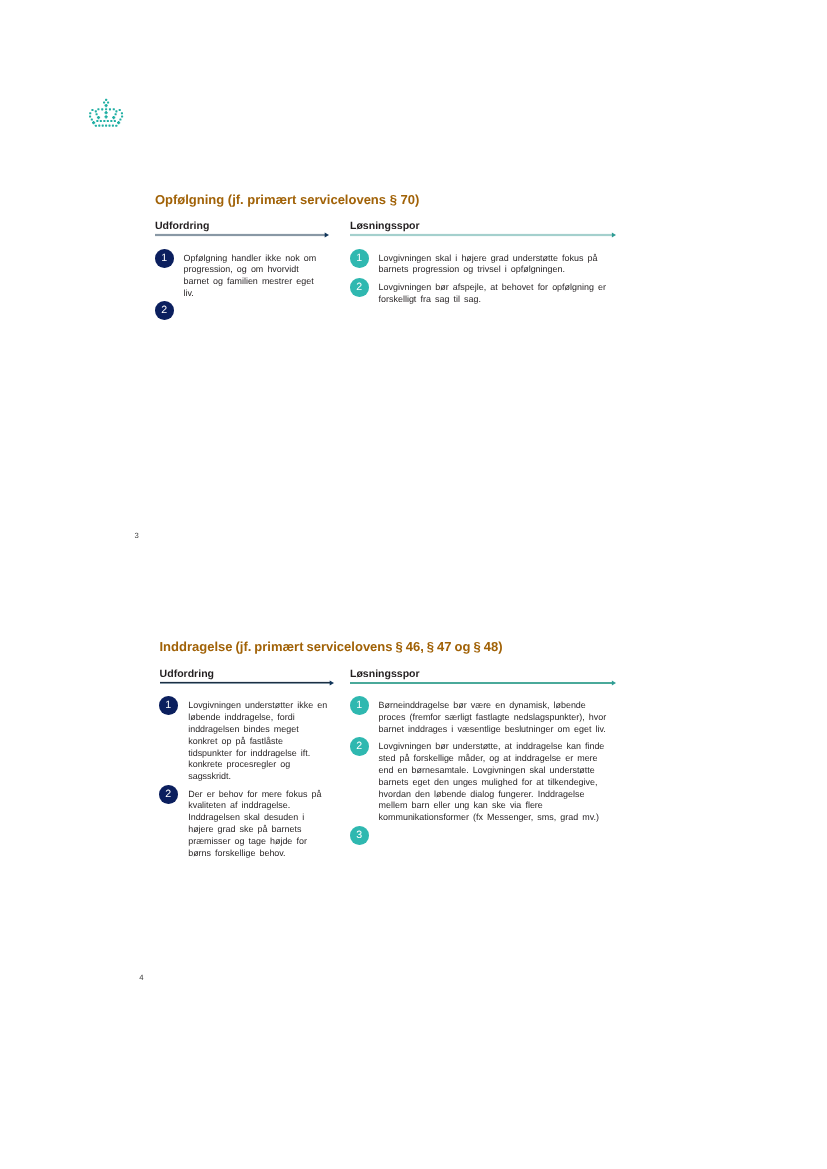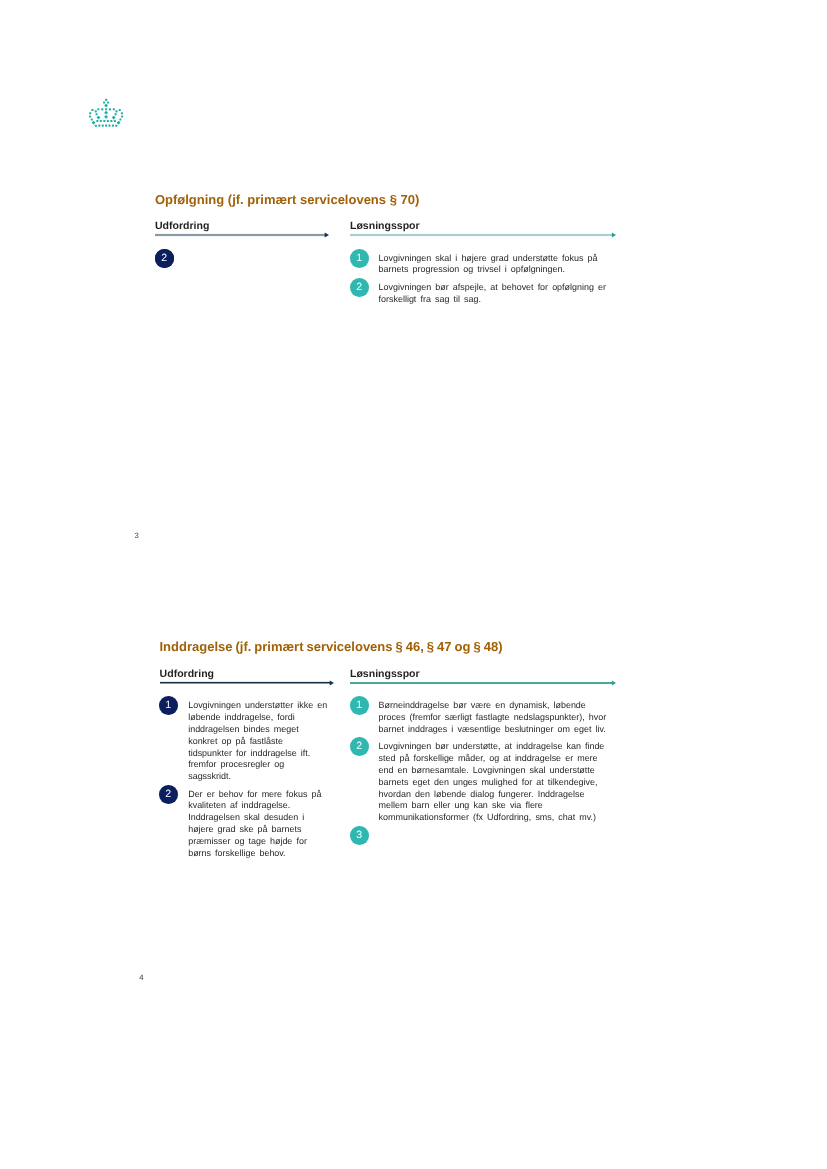--- a/index.html
+++ b/index.html
@@ -80,20 +80,26 @@
   <div class="col colleft">
     <div class="colhead">Udfordring</div>
     <svg class="arw" width="174" height="6" viewBox="0 0 174 6">
       <rect x="0" y="1.9" width="170.2" height="2.2" fill="#8998a5"></rect>
       <rect x="0" y="0" width="170.2" height="0" fill="#8998a5"></rect>
       <path d="M169.7 0.5 L174 3 L169.7 5.5 Z" fill="#0f3459"></path>
     </svg>
     <div class="items">
         <div class="item">
           <span class="bullet navy">1</span>
+          <div class="itemtext">
+          <span class="ln">Opfølgning handler ikke nok om</span>
+          <span class="ln">progression, og om hvorvidt</span>
+          <span class="ln">barnet og familien mestrer eget</span>
+          <span class="ln">liv.</span>
+          </div>
         </div>
         <div class="item">
           <span class="bullet navy">2</span>
         </div>
     </div>
   </div>
 
   <div class="col colright">
     <div class="colhead">Løsningsspor</div>
     <svg class="arw" width="266" height="6" viewBox="0 0 266 6">
@@ -133,21 +139,21 @@
     </svg>
     <div class="items">
         <div class="item">
           <span class="bullet navy">1</span>
           <div class="itemtext">
           <span class="ln">Lovgivningen understøtter ikke en</span>
           <span class="ln">løbende inddragelse, fordi</span>
           <span class="ln">inddragelsen bindes meget</span>
           <span class="ln">konkret op på fastlåste</span>
           <span class="ln">tidspunkter for inddragelse ift.</span>
-          <span class="ln">fremfor procesregler og</span>
+          <span class="ln">konkrete procesregler og</span>
           <span class="ln">sagsskridt.</span>
           </div>
         </div>
         <div class="item">
           <span class="bullet navy">2</span>
           <div class="itemtext">
           <span class="ln">Der er behov for mere fokus på</span>
           <span class="ln">kvaliteten af inddragelse.</span>
           <span class="ln">Inddragelsen skal desuden i</span>
           <span class="ln">højere grad ske på barnets</span>
@@ -175,21 +181,21 @@
         </div>
         <div class="item">
           <span class="bullet teal">2</span>
           <div class="itemtext">
           <span class="ln">Lovgivningen bør understøtte, at inddragelse kan finde</span>
           <span class="ln">sted på forskellige måder, og at inddragelse er mere</span>
           <span class="ln">end en børnesamtale. Lovgivningen skal understøtte</span>
           <span class="ln">barnets eget den unges mulighed for at tilkendegive,</span>
           <span class="ln">hvordan den løbende dialog fungerer. Inddragelse</span>
           <span class="ln">mellem barn eller ung kan ske via flere</span>
-          <span class="ln">kommunikationsformer (fx Udfordring, sms, chat mv.)</span>
+          <span class="ln">kommunikationsformer (fx Messenger, sms, grad mv.)</span>
           </div>
         </div>
         <div class="item">
           <span class="bullet teal">3</span>
         </div>
     </div>
   </div>
 
   <div class="pagenum" style="top:525.8px;left:139.2px">4</div>
 </section>

